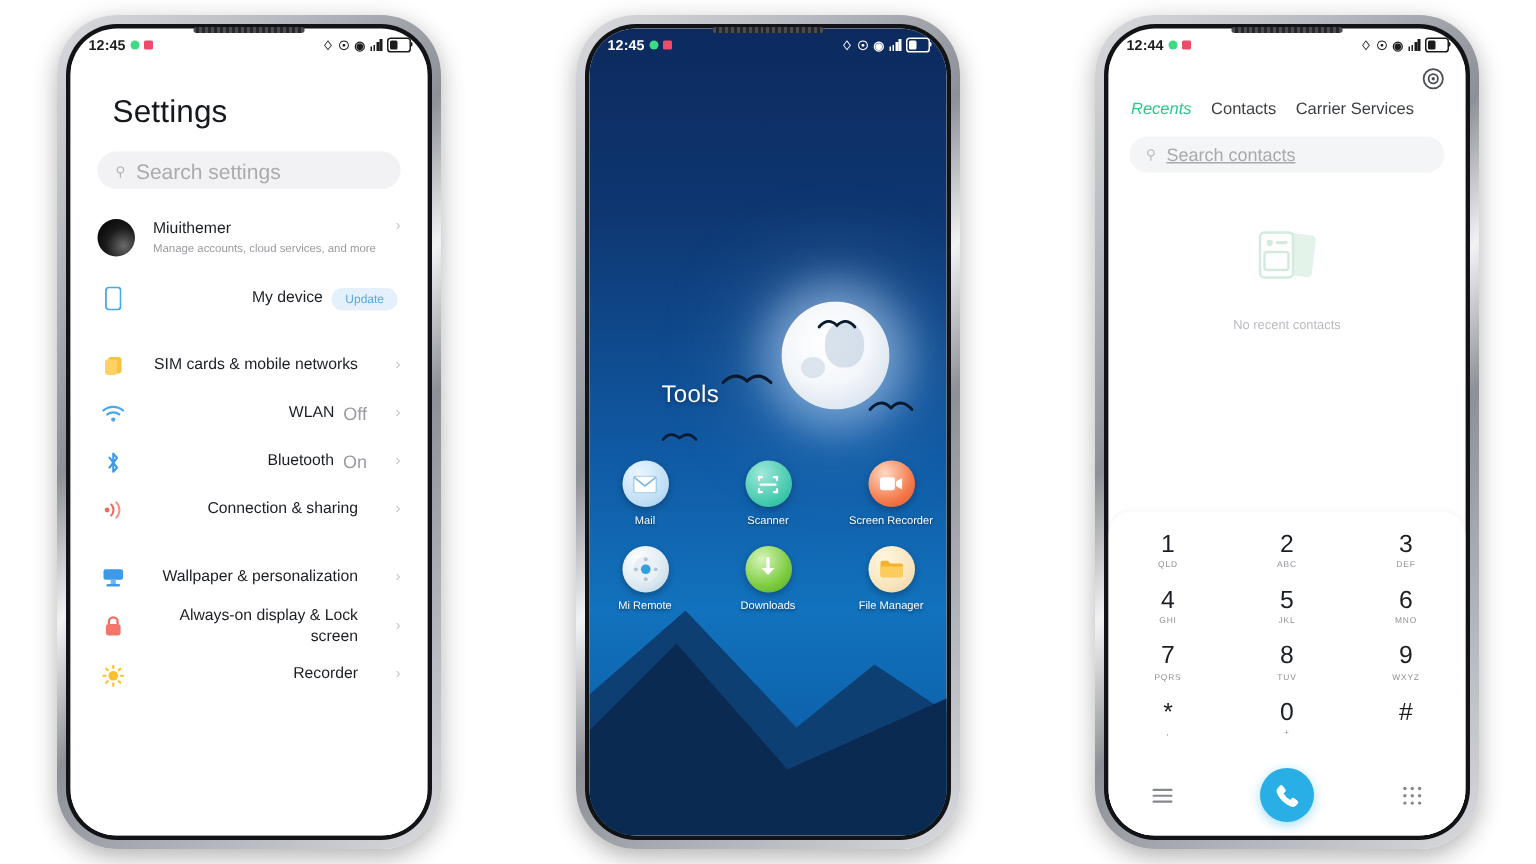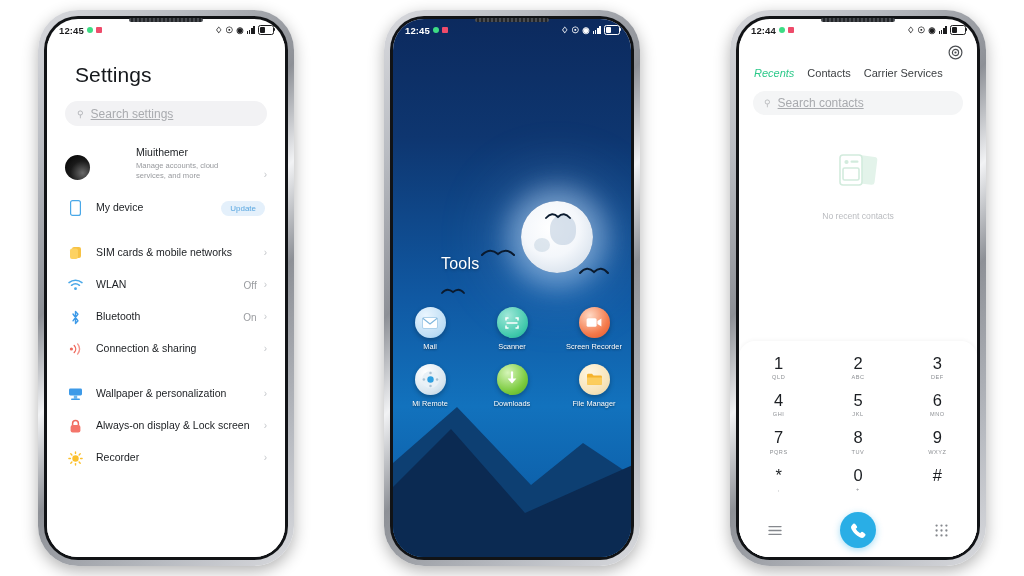--- a/index.html
+++ b/index.html
@@ -77,40 +77,40 @@
   .settings-body{padding:0 16px;box-sizing:border-box;height:calc(100% - 22px);background:#fff;overflow:hidden;}
   .settings-title{
     font-size:21px;color:#15181c;margin:22px 0 14px 12px;letter-spacing:.1px;
   }
   .search-pill{
     height:25px;background:#f2f2f4;border-radius:13px;
     display:flex;align-items:center;gap:7px;padding:0 12px;
     box-sizing:border-box;margin:0 2px 14px 2px;
   }
   .search-pill .sicon{color:#b0b2b6;font-size:9px;}
-  .search-pill .stxt{color:#a9abaf;font-size:12px;text-decoration:underline;}
-
-  .acct-row{display:flex;align-items:flex-end;padding:6px 2px 10px 2px;gap:34px;}
+  .search-pill .stxt{color:#a9abaf;font-size:14px;}
+
+  .acct-row{display:flex;align-items:flex-start;padding:6px 2px 10px 2px;}
   .avatar{
     width:25px;height:25px;border-radius:50%;flex:0 0 auto;
     background:radial-gradient(circle at 70% 72%, #6a6a6a 0%, #1a1a1a 48%, #000 100%);
   }
   .acct-txt{margin-left:12px;flex:1 1 auto;}
   .acct-name{font-size:10.5px;color:#1b1e22;line-height:1.25;}
   .acct-sub{font-size:7.6px;color:#97999d;margin-top:2px;line-height:1.25;}
 
-  .grp{padding-top:2px;}
+  .grp{padding-top:2px;text-align:right;}
   .sep{height:11px;}
   .row{
     display:flex;align-items:center;
     min-height:32px;padding:3px 2px;box-sizing:border-box;
   }
   .row .ic{width:20px;flex:0 0 20px;display:flex;align-items:center;justify-content:center;}
   .row .lbl{flex:1 1 auto;margin-left:11px;font-size:10.5px;color:#1b1e22;line-height:1.3;padding-right:6px;}
-  .row .val{font-size:10px;color:#9a9ca0;margin-right:7px;}
+  .row .val{font-size:12px;color:#9a9ca0;margin-right:19px;}
   .chev{color:#c6c8cc;font-size:10px;line-height:1;}
   .badge{
     background:#e4f0fb;color:#5aa7e0;font-size:8px;
     padding:3px 9px;border-radius:9px;margin-right:2px;
   }
   svg{display:block;}
 
   
   #phone2{left:384px;top:10px;}
   .wall{

